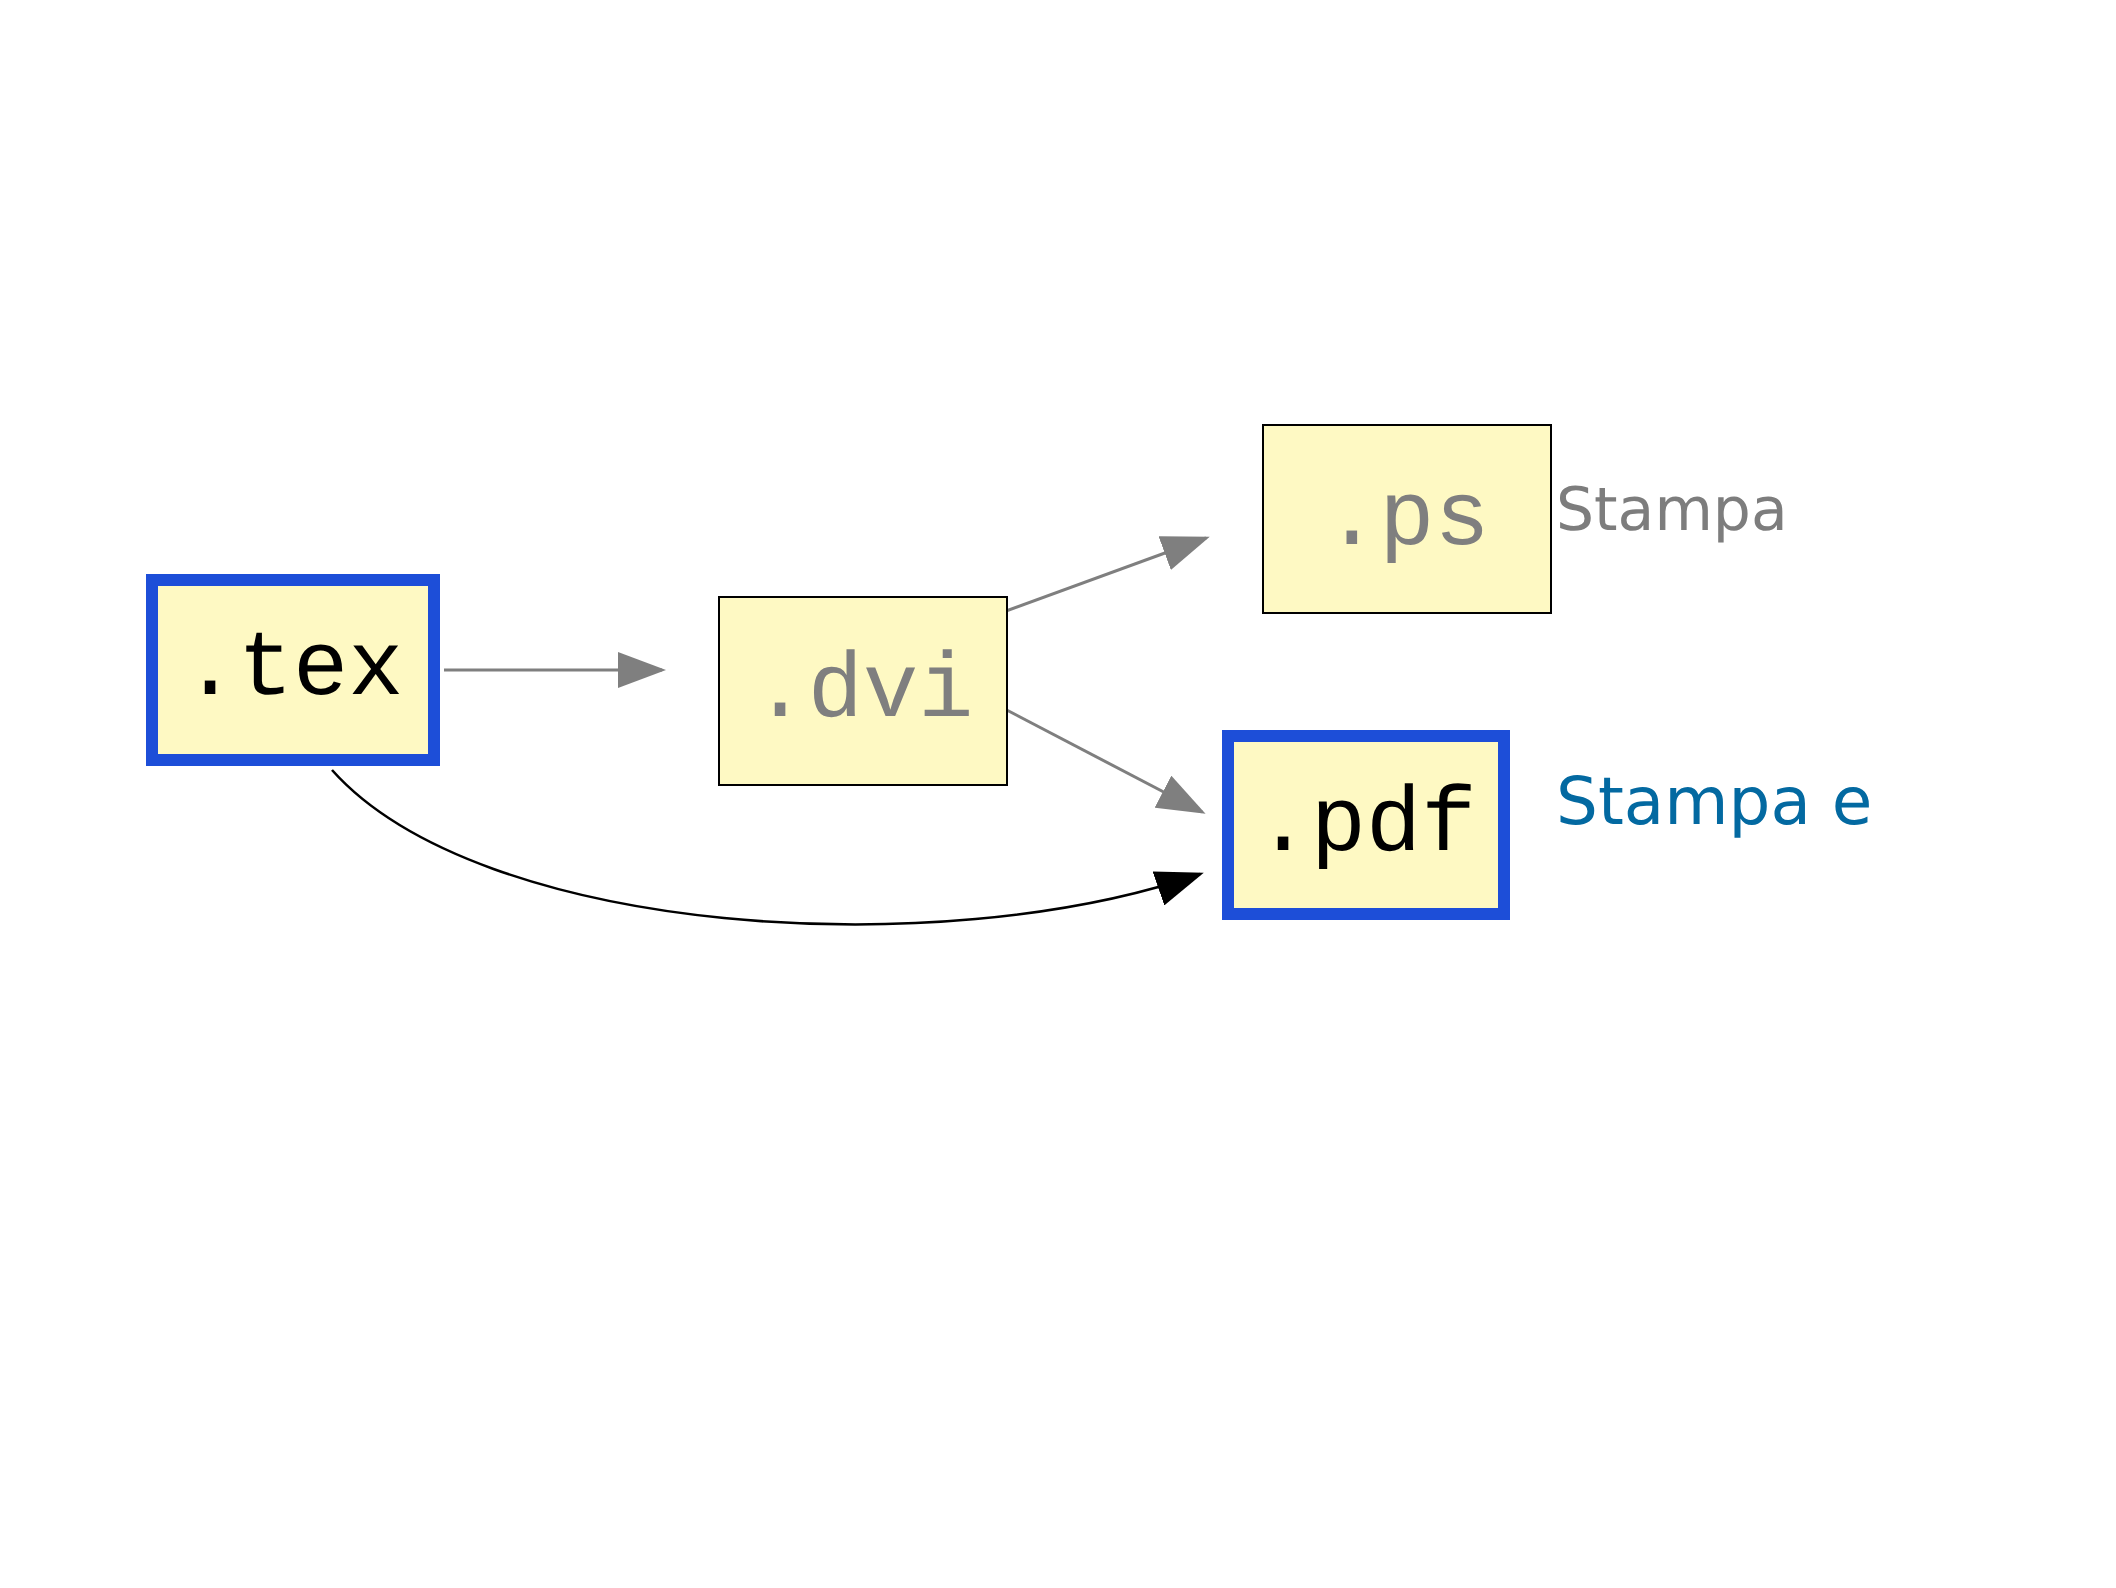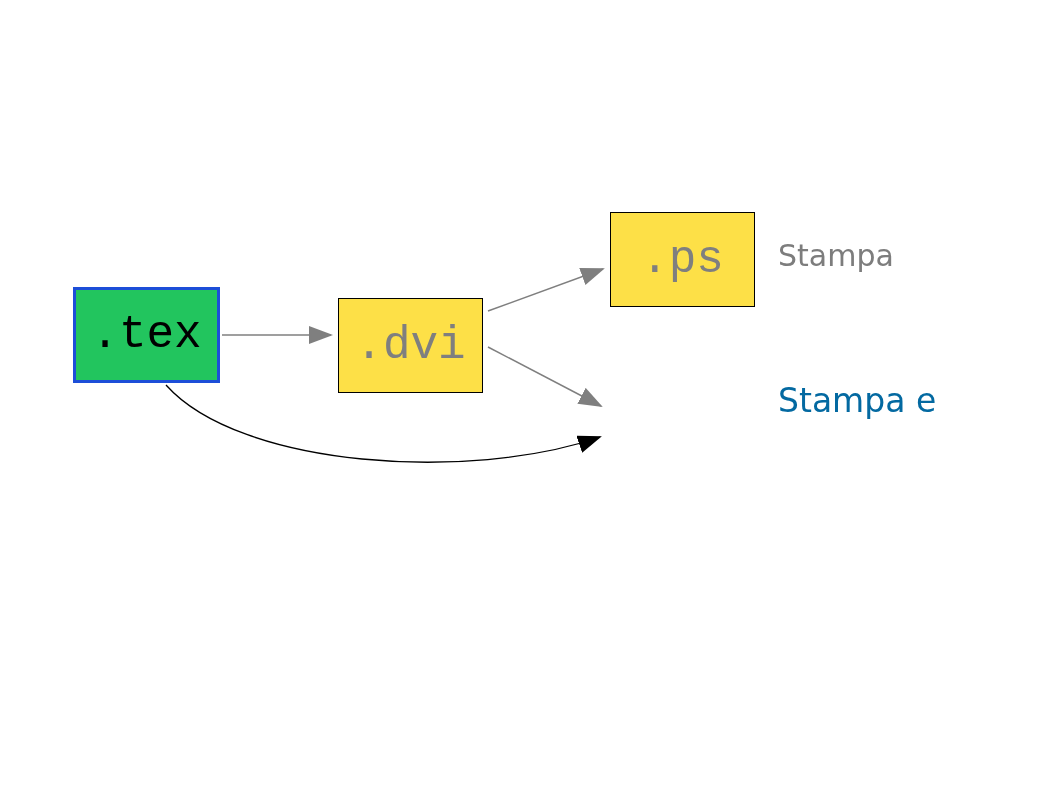--- a/index.html
+++ b/index.html
@@ -28,28 +28,29 @@
     box-sizing: border-box;
     display: flex;
     align-items: center;
     justify-content: center;
     font-family: "Liberation Mono", "DejaVu Sans Mono", monospace;
     font-size: 46px;
     line-height: 1;
     white-space: nowrap;
   }
   .node-lavender {
-    background: #22c55e;
-    border: 3px solid #1d4ed8;
+    background: #fef9c3;
+    border: 6px solid #1d4ed8;
     color: #000000;
   }
   .node-white {
-    background: #fde047;
+    background: #fef9c3;
     border: 1px solid #000000;
     color: #7f7f7f;
+    margin-left: 21px;
   }
   .node-tex { left: 73px;  top: 287px; width: 147px; height: 96px; }
   .node-dvi { left: 338px; top: 298px; width: 145px; height: 95px; }
   .node-ps  { left: 610px; top: 212px; width: 145px; height: 95px; }
   .node-pdf { left: 611px; top: 365px; width: 144px; height: 95px; }
 
   .annotation {
     position: absolute;
     font-family: "DejaVu Sans", "Liberation Sans", sans-serif;
     white-space: nowrap;
@@ -98,20 +99,23 @@
   </div>
 
   <div class="node node-white node-dvi">
     <span>.dvi</span>
   </div>
 
   <div class="node node-white node-ps">
     <span>.ps</span>
   </div>
 
+  <div class="node node-lavender node-pdf">
+    <span>.pdf</span>
+  </div>
 
   <div class="annotation annotation-ps">
     <span>Stampa</span>
   </div>
 
   <div class="annotation annotation-pdf">
     <div>Stampa e</div>
   </div>
 
 </div>

